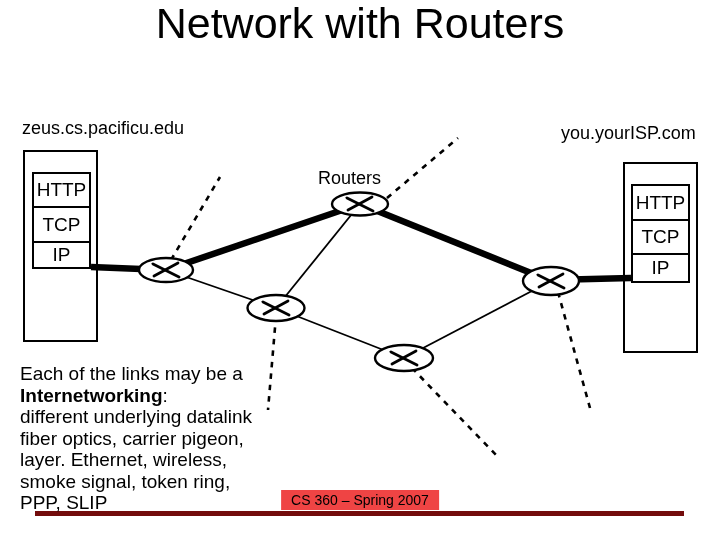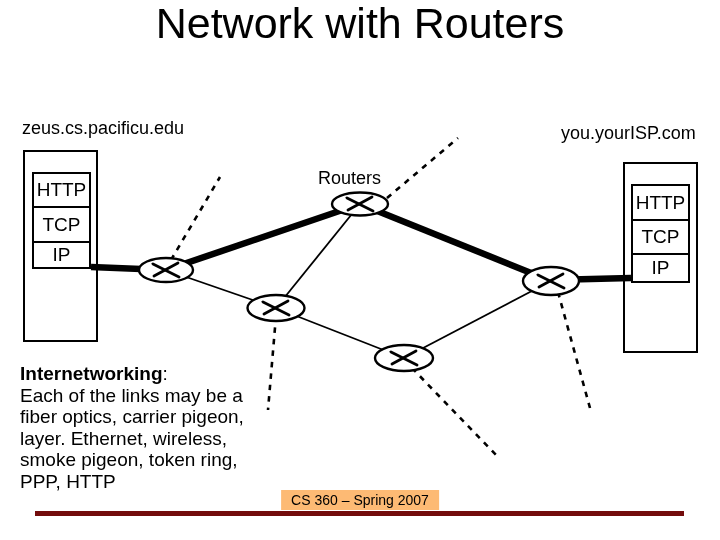--- a/index.html
+++ b/index.html
@@ -35,21 +35,21 @@
   .edge-thick{stroke:#000;stroke-width:6.5;}
   .edge-thin{stroke:#000;stroke-width:1.8;}
   .edge-dashed{stroke:#000;stroke-width:2.6;stroke-dasharray:5.5 6;}
   .node-ellipse{fill:#fff;stroke:#000;stroke-width:2.4;}
   .node-x{stroke:#000;stroke-width:2.8;stroke-linecap:round;}
   #note{left:20px;top:363px;font-size:19px;line-height:21.5px;z-index:3;white-space:nowrap;}
   #note b{font-weight:bold;}
   #accent-rule{left:35px;top:511px;width:649px;height:5px;z-index:1;}
   #footer{
     left:50%;top:490px;transform:translateX(-50%);
-    background:#fdba74;padding:0 10px;text-align:center;
+    background:#ef4444;padding:0 10px;text-align:center;
     font-size:14px;line-height:20px;z-index:3;white-space:nowrap;
   }
 </style>
 </head>
 <body>
 
 <div id="slide" style="background: rgb(255, 255, 255);">
 
   <div id="title" class="abs">Network with Routers</div>
 
@@ -96,26 +96,27 @@
   </div>
 
   <div id="right-host-box" class="abs host-box"></div>
   <div id="right-stack" class="stack">
     <div class="stack-cell">HTTP</div>
     <div class="stack-cell">TCP</div>
     <div class="stack-cell">IP</div>
   </div>
 
   <div id="note" class="abs">
+    <div>Each of the links may be a</div>
     <div><b>Internetworking</b><span>:</span></div>
-    <div>Each of the links may be a</div>
+    <div>different underlying datalink</div>
     <div>fiber optics, carrier pigeon,</div>
     <div>layer. Ethernet, wireless,</div>
-    <div>smoke pigeon, token ring,</div>
-    <div>PPP, HTTP</div>
+    <div>smoke signal, token ring,</div>
+    <div>PPP, SLIP</div>
   </div>
 
   <div id="accent-rule" class="abs" style="background: rgb(115, 12, 12);"></div>
 
   <div id="footer" class="abs">
     <div>CS 360 – Spring 2007</div>
   </div>
 
 </div>
 

